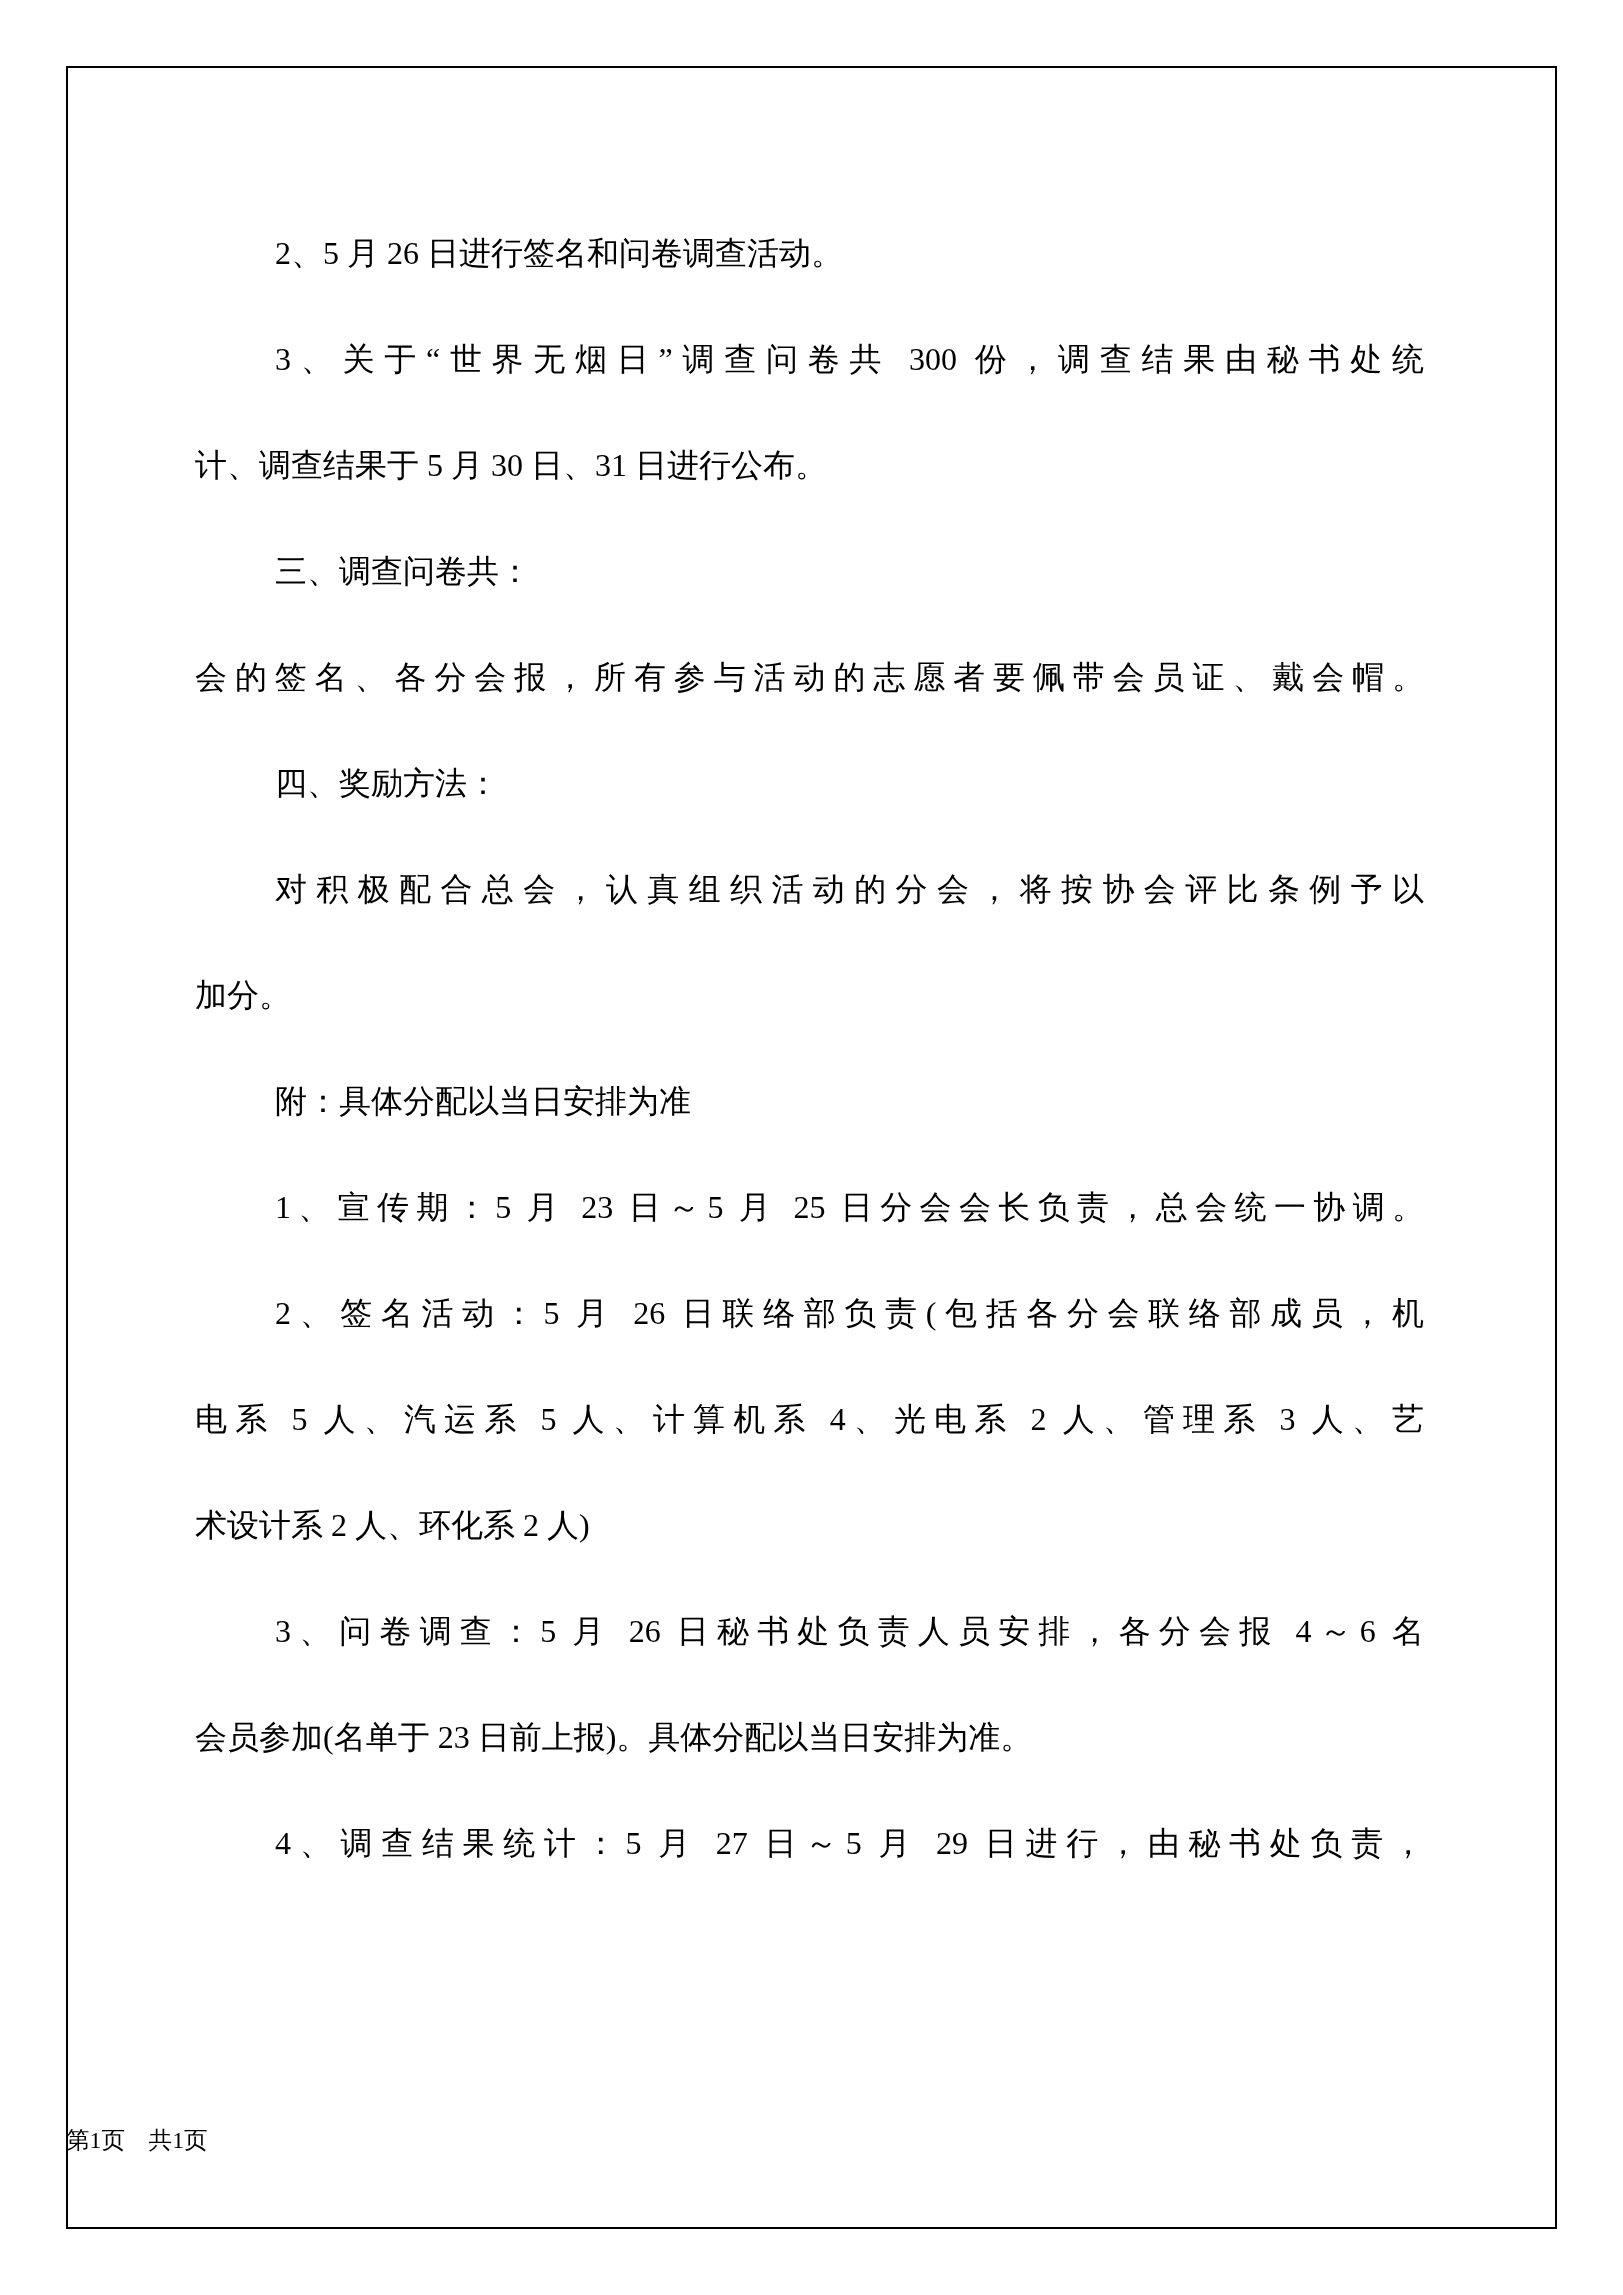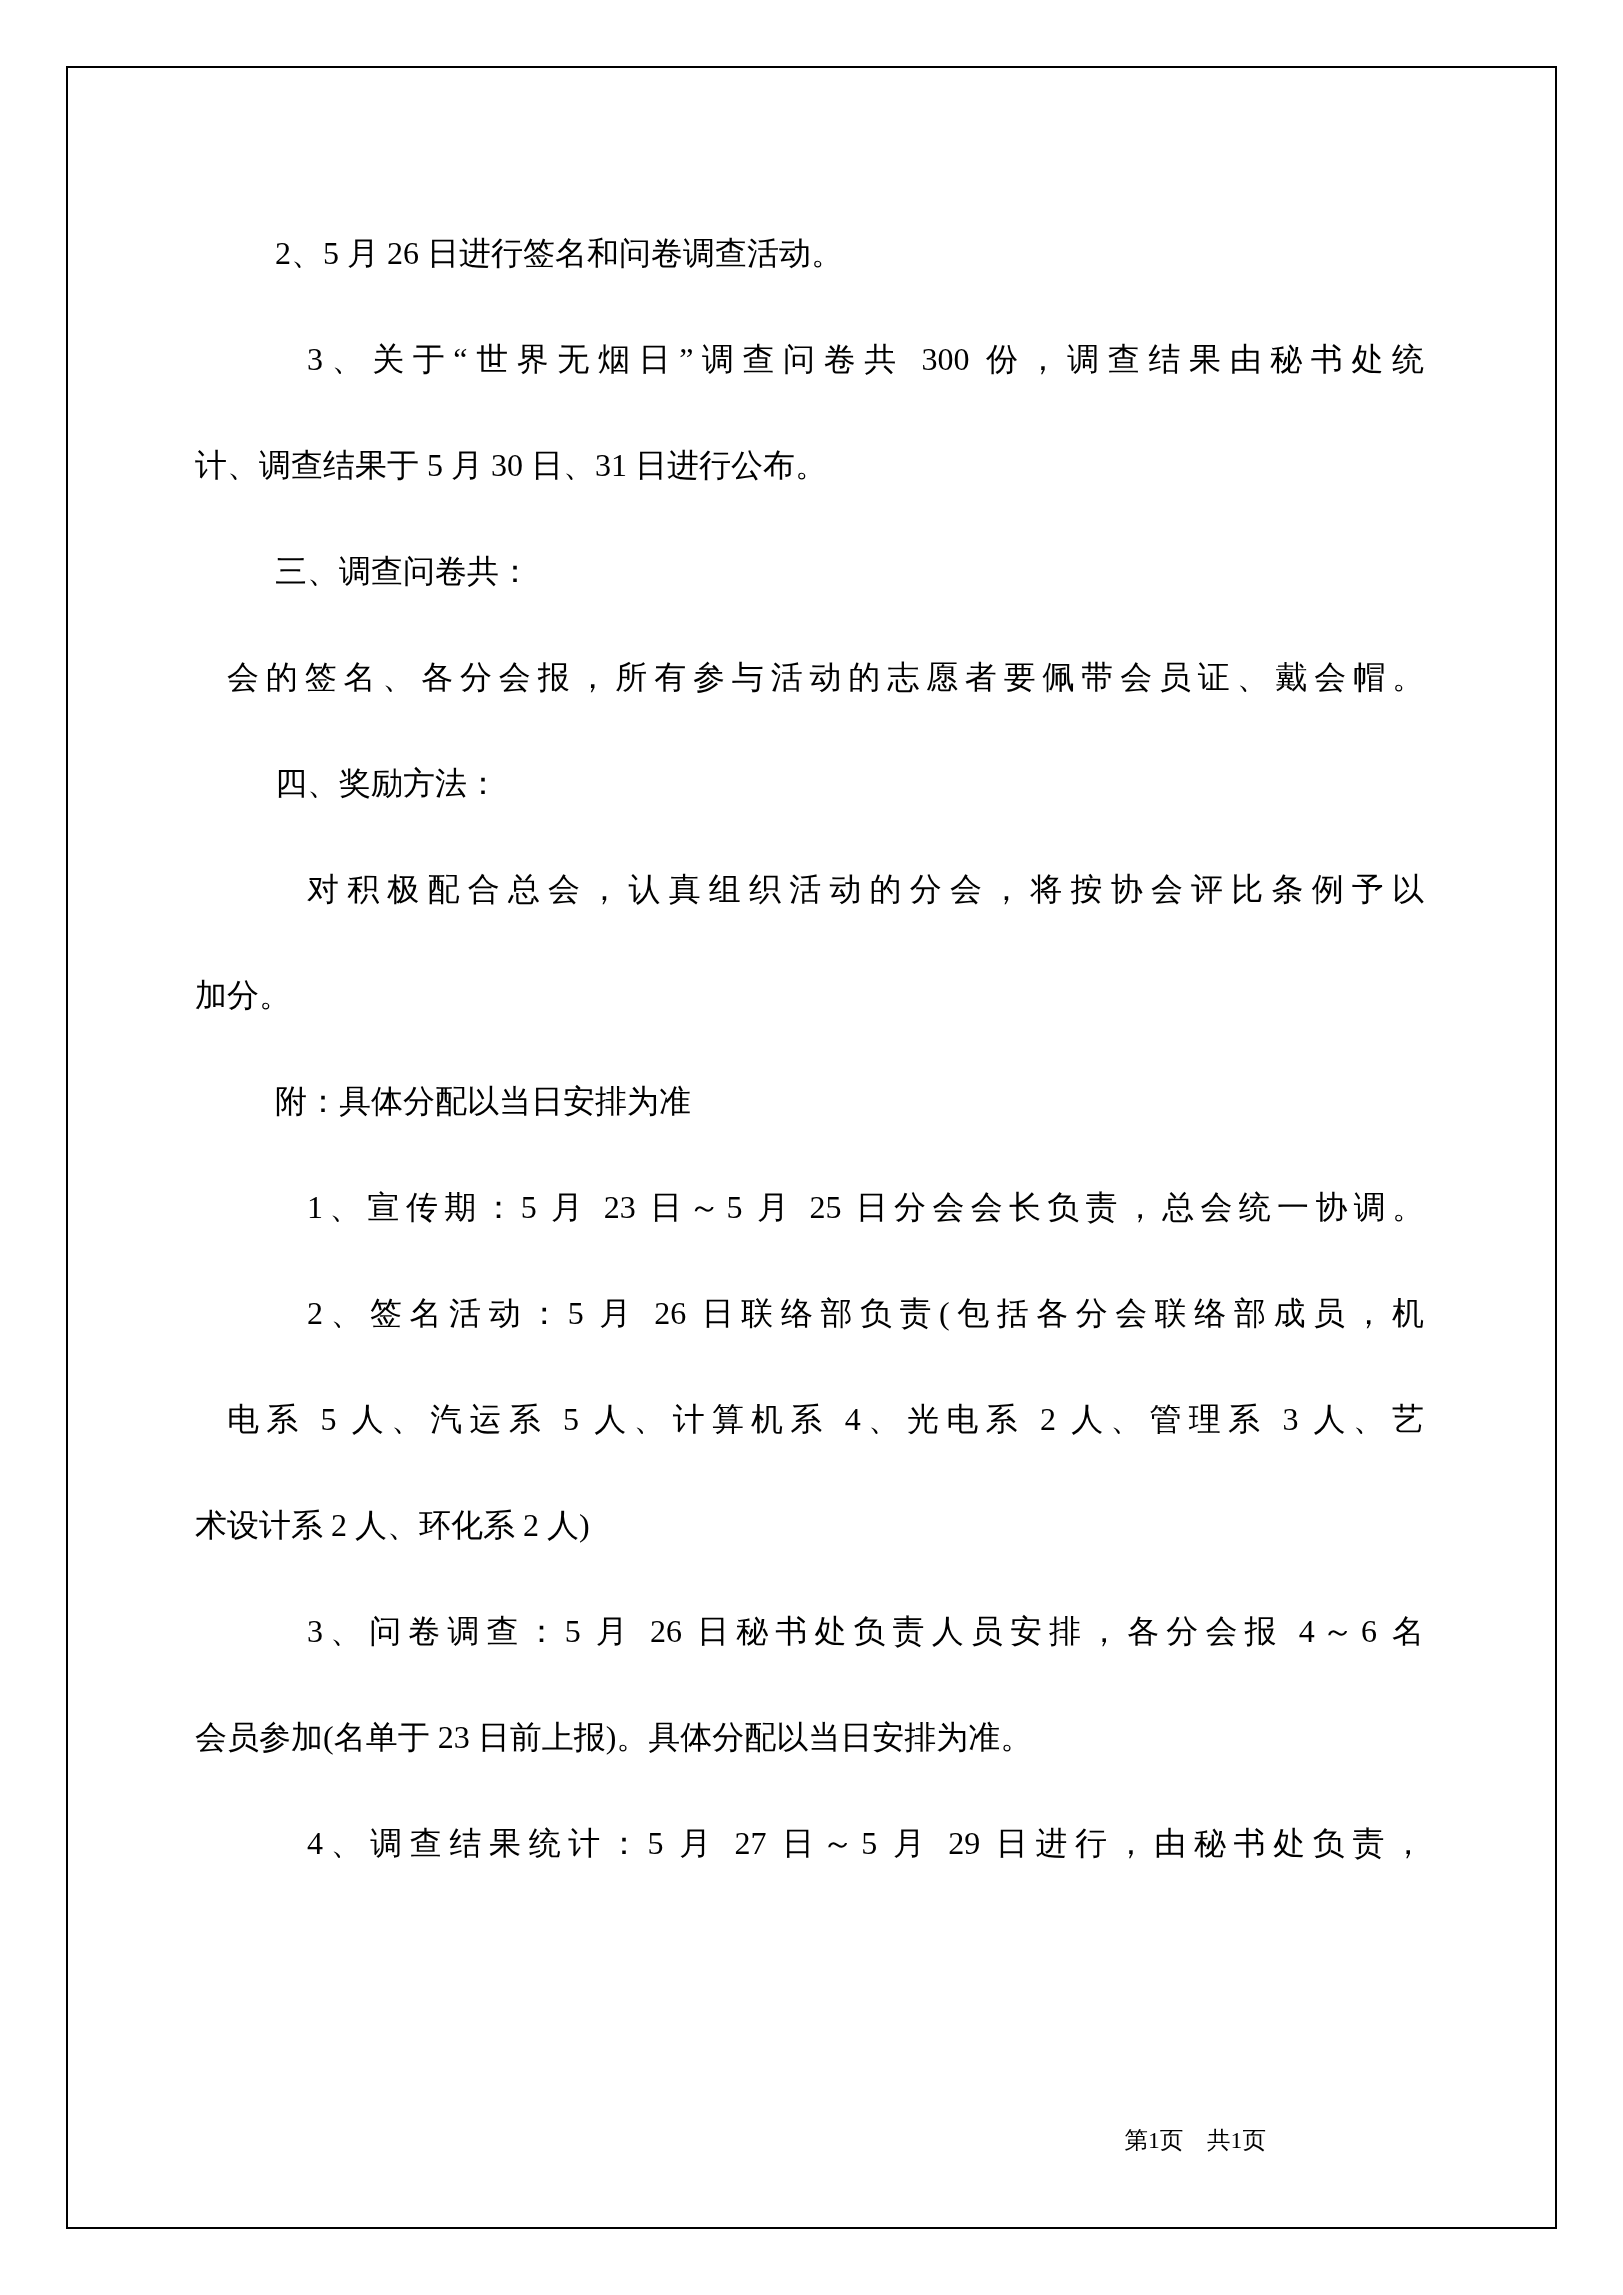--- a/index.html
+++ b/index.html
@@ -37,31 +37,30 @@
     white-space: nowrap;
   }
   .line.indent {
     text-indent: 80px;
   }
   .line.justify {
     white-space: normal;
     text-align: justify;
     text-align-last: justify;
     text-justify: inter-character;
-    margin-left: 32px;
   }
   .footer {
     position: absolute;
     left: 66px;
     top: 2123px;
     width: 1200px;
     height: 34px;
     line-height: 34px;
     font-size: 23.6px;
-    text-align: right;
+    text-align: left;
     white-space: pre;
   }
 </style>
 </head>
 <body>
 
 <div class="page-border"></div>
 
 <div class="content">
   <div class="line indent">2、5 月 26 日进行签名和问卷调查活动。</div>

